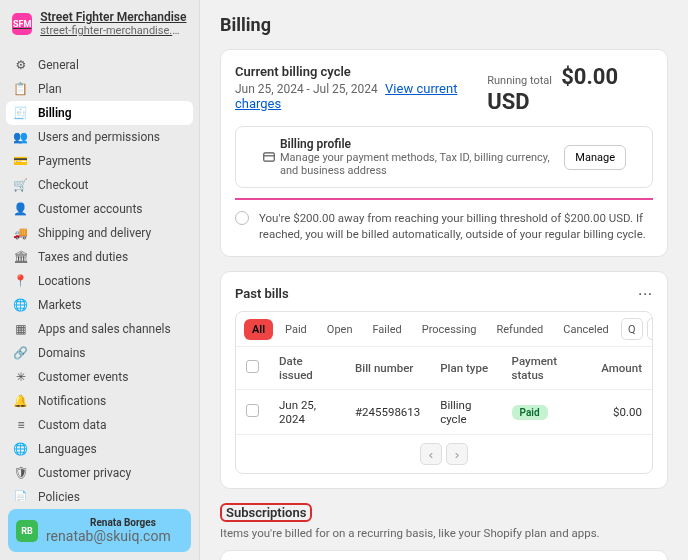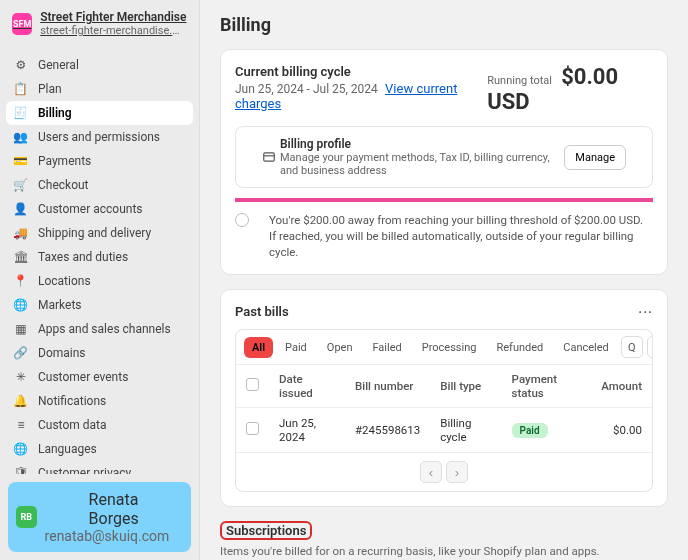--- a/index.html
+++ b/index.html
@@ -8,36 +8,36 @@
 .shop-header { display: flex; gap: 8px; padding: 10px 12px; align-items: center; text-decoration: underline; }
 .shop-avatar { width: 22px; height: 22px; border-radius: 5px; background: #ff3ba5; color: #fff; font-size: 9px; font-weight: 700; display: flex; align-items: center; justify-content: center; }
 .shop-name { font-weight: 600; font-size: 12px; white-space: nowrap; overflow: hidden; text-overflow: ellipsis; }
 .shop-url { font-size: 11px; color: #666; white-space: nowrap; overflow: hidden; text-overflow: ellipsis; max-width: 160px; }
 .nav { flex: 1; overflow-y: auto; padding: 6px; }
 .nav-item { display: flex; align-items: center; gap: 10px; padding: 5px 8px; border-radius: 6px; cursor: pointer; font-size: 12px; color: #444; }
 .nav-item.active { background: #fff; font-weight: 600; color: #000; }
 .nav-icon { width: 14px; height: 14px; display: flex; align-items: center; justify-content: center; color: #555; }
 .user-footer { margin: 8px; padding: 8px; background: #7dd3fc; border-radius: 8px; display: flex; gap: 8px; align-items: center; }
 .user-avatar { width: 22px; height: 22px; border-radius: 5px; background: #3cba54; color: #fff; font-size: 9px; font-weight: 700; display: flex; align-items: center; justify-content: center; }
-.user-name { font-size: 16px; font-weight: 400; padding-left: 44px; }
+.user-name { font-size: 10px; font-weight: 700; padding-left: 44px; }
 .user-email { font-size: 14px; color: #666; }
 .main { flex: 1; overflow-y: auto; padding: 14px 20px; }
 .page-title { font-size: 18px; font-weight: 700; margin-bottom: 14px; }
 .card { background: #fff; border: 1px solid #e3e3e3; border-radius: 10px; padding: 14px; margin-bottom: 14px; }
 .cycle-header { display: flex; justify-content: space-between; align-items: flex-start; margin-bottom: 12px; }
 .cycle-title { font-size: 13px; font-weight: 600; margin-bottom: 2px; }
 .cycle-dates { font-size: 12px; color: #666; }
 .cycle-link { color: #005bd3; text-decoration: underline; cursor: pointer; margin-left: 4px; }
 .running-label { font-size: 11px; color: #666; margin-right: 6px; }
 .running-total { font-size: 22px; font-weight: 700; }
 .profile-box { border: 1px solid #e3e3e3; border-radius: 8px; padding: 10px 26px; display: flex; gap: 4px; align-items: center; margin-bottom: 10px; }
 .profile-title { font-size: 12px; font-weight: 600; }
 .profile-desc { font-size: 11px; color: #666; }
 .btn { background: #fff; border: 1px solid #ccc; border-radius: 6px; padding: 5px 10px; font-size: 11px; cursor: pointer; font-family: inherit; }
-.threshold-row { display: flex; gap: 20px; align-items: flex-start; padding-top: 10px; border-top: 4px solid #ec4899; }
+.threshold-row { display: flex; gap: 10px; align-items: flex-start; padding-top: 10px; border-top: 2px solid #ec4899; }
 .circle { width: 14px; height: 14px; border: 1.5px solid #bbb; border-radius: 50%; margin-top: 1px; flex-shrink: 0; }
 .threshold-text { font-size: 11.5px; color: #555; line-height: 1.4; }
 .past-header { display: flex; justify-content: space-between; align-items: center; margin-bottom: 10px; }
 .past-title { font-size: 13px; font-weight: 600; }
 .more { color: #666; cursor: pointer; font-weight: 700; letter-spacing: 1px; }
 .table-wrap { border: 1px solid #e3e3e3; border-radius: 8px; overflow: hidden; }
 .filter-row { display: flex; align-items: center; gap: 4px; padding: 6px 8px; border-bottom: 1px solid #eee; }
 .filter-tab { padding: 4px 8px; font-size: 11px; border-radius: 6px; cursor: pointer; color: #555; }
 .filter-tab.active { background: #ef4444; font-weight: 600; color: #000; }
 .tool { width: 22px; height: 22px; border: 1px solid #ddd; border-radius: 5px; display: flex; align-items: center; justify-content: center; cursor: pointer; font-size: 11px; color: #555; }
@@ -208,21 +208,21 @@
             <span class="tool">Q</span>
             <span class="tool">≡</span>
           </div>
         </div>
       <table>
         <thead>
             <tr>
           <th style="width:28px"><span class="chk"></span></th>
           <th>Date issued</th>
           <th>Bill number</th>
-          <th>Bill type</th>
+          <th>Plan type</th>
           <th>Payment status</th>
           <th>Amount</th>
         </tr>
           </thead>
         <tbody id="rows">
             <tr>
               <td><span class="chk"></span></td>
               <td>Jun 25, 2024</td>
               <td>#245598613</td>
               <td>Billing cycle</td>

